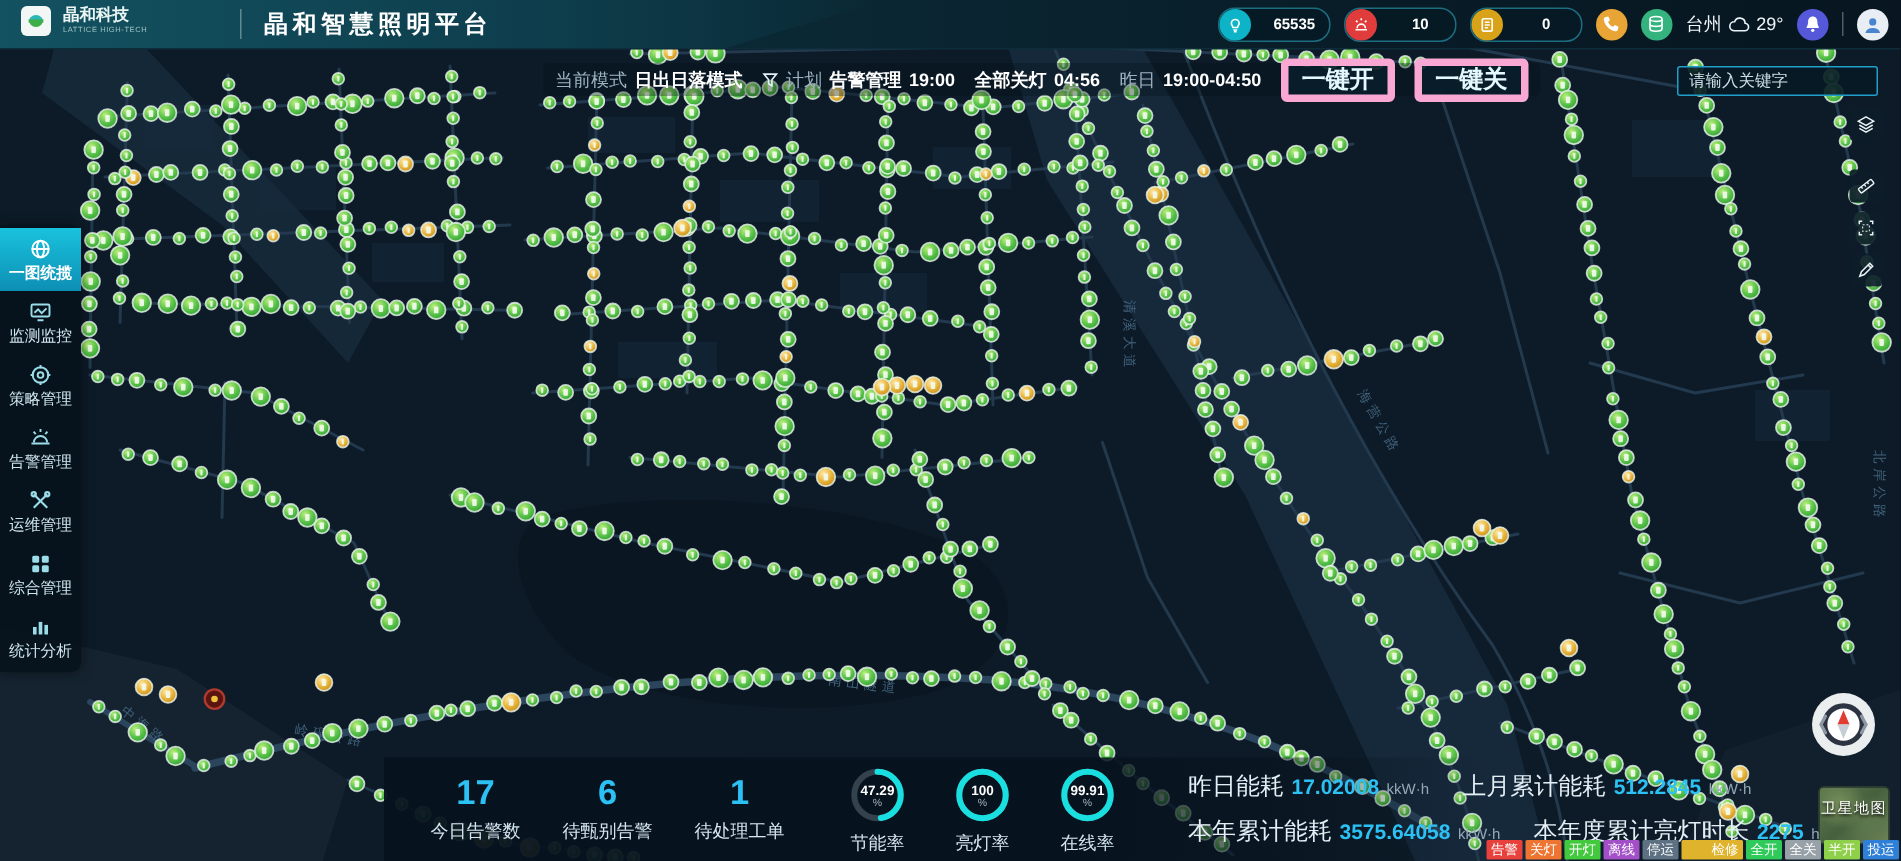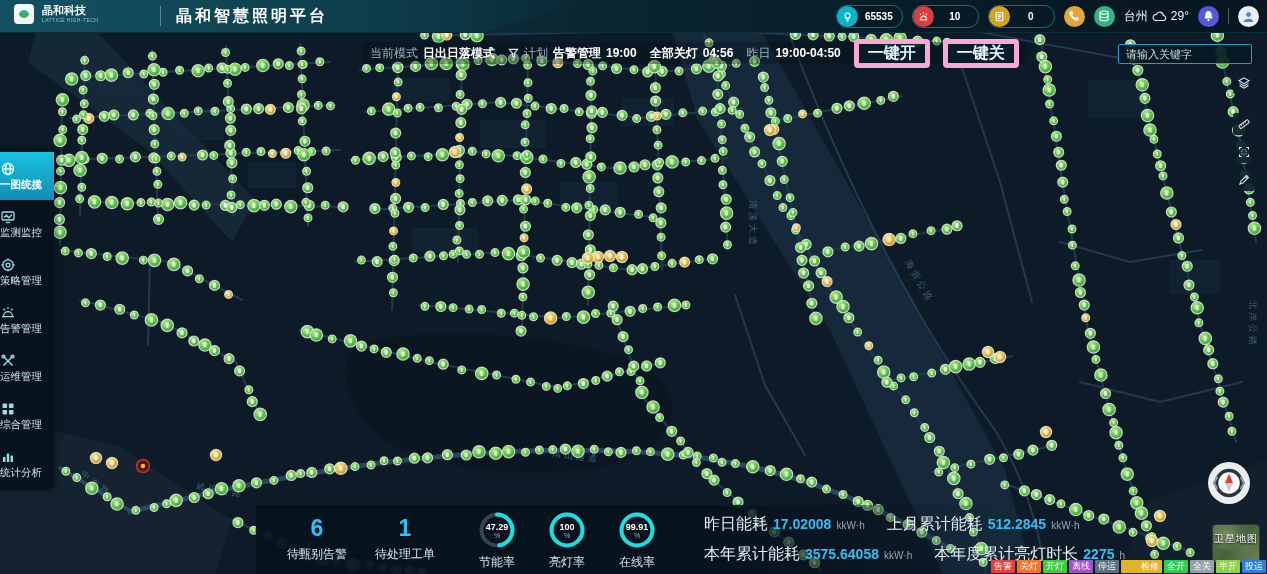--- a/index.html
+++ b/index.html
@@ -19,21 +19,21 @@
     clip-path:polygon(0 0,100% 0,82% 100%,0 100%);}
   .brand{position:absolute;left:14px;top:4px;display:flex;align-items:center;gap:8px;}
   .brand-logo{width:20px;height:20px;border-radius:4px;background:#f2f7f5;display:flex;align-items:center;justify-content:center;}
   .brand-text{display:flex;flex-direction:column;line-height:1;}
   .brand-company{font-size:11px;font-weight:bold;color:#eaf6f4;}
   .brand-sub{font-size:5px;color:#9fc3c0;letter-spacing:.4px;margin-top:2px;}
   .brand-divider{position:absolute;left:160px;top:6px;width:1px;height:20px;background:rgba(255,255,255,.35);}
   .app-title{position:absolute;left:176px;top:6px;font-size:16px;font-weight:bold;letter-spacing:3px;color:#ffffff;}
   .header-right{position:absolute;right:8px;top:5px;display:flex;align-items:center;gap:9px;height:22px;}
   .pill{display:flex;align-items:center;height:21px;border:1px solid #1d6а80;border:1px solid #1d6d80;border-radius:11px;
-        background:rgba(6,26,36,.85);padding-right:2px;cursor:pointer;}
+        background:rgba(6,26,36,.85);padding-right:2px;cursor:pointer;gap:8px;}
   .pill-icon{width:21px;height:21px;border-radius:50%;display:flex;align-items:center;justify-content:center;flex:0 0 21px;}
   .pill-val{min-width:30px;text-align:center;font-size:10px;font-weight:bold;color:#fff;padding:0 6px;}
   .round-btn{width:21px;height:21px;border-radius:50%;display:flex;align-items:center;justify-content:center;cursor:pointer;}
   .weather{display:flex;align-items:center;gap:4px;font-size:12px;color:#f2f8fa;}
   .hdr-divider{width:1px;height:16px;background:rgba(255,255,255,.3);}
   .avatar{width:21px;height:21px;border-radius:50%;background:#e8eef4;display:flex;align-items:center;justify-content:center;cursor:pointer;}
   
   .modebar{position:absolute;left:362px;top:42px;height:22px;z-index:10;display:flex;align-items:center;gap:13px;
     padding:0 8px;background:rgba(4,16,24,.35);border-radius:4px;}
   .mb-label{font-size:12px;color:#9db3c1;}
@@ -45,21 +45,21 @@
   .search-box{position:absolute;left:1118px;top:44px;z-index:10;}
   .search-box input{width:118px;height:14px;background:rgba(5,25,36,.9);border:1px solid #1f9fc9;border-radius:2px;
     color:#e6eef2;font-size:11px;padding:2px 7px;outline:none;font-family:inherit;}
   .search-box input::placeholder{color:#cfdde4;}
   .map-tools{position:absolute;left:1233px;top:72px;z-index:10;display:flex;flex-direction:column;gap:6px;}
   .tool-btn{width:22px;height:22px;border-radius:3px;background:rgba(12,29,41,.92);display:flex;align-items:center;justify-content:center;cursor:pointer;}
   .tool-btn.gap{margin-top:13px;}
   
   .sidebar{position:absolute;left:0;top:150px;width:54px;z-index:25;background:rgba(7,19,28,.94);
     border-radius:0 6px 6px 0;padding:2px 0;box-shadow:0 0 8px rgba(0,0,0,.5);}
-  .side-item{height:48px;display:flex;flex-direction:column;justify-content:center;gap:1px;cursor:pointer;}
+  .side-item{height:42px;display:flex;flex-direction:column;align-items:center;justify-content:center;gap:1px;cursor:pointer;}
   .side-item .lbl{font-size:10.5px;color:#cfe6ee;letter-spacing:0;}
   .side-item.active{background:linear-gradient(180deg,#19c2de,#0d8fb4);}
   .side-item.active .lbl{color:#fff;font-weight:bold;}
   
   .bottom-panel{position:absolute;left:256px;top:505px;width:740px;height:69px;z-index:10;display:flex;align-items:center;
     background:linear-gradient(90deg,rgba(6,18,29,.95) 0%,rgba(6,18,29,.93) 62%,rgba(6,18,29,0) 100%);}
   .counters{display:flex;gap:10px;padding-left:22px;}
   .counter{width:78px;text-align:center;}
   .counter .num{font-size:23px;font-weight:bold;color:#2cc1f4;line-height:1.1;}
   .counter .cap{font-size:12px;color:#d5e6f0;margin-top:4px;}
@@ -3311,20 +3311,24 @@
           <rect x="6.8" y="4.6" width="2.4" height="8.4"></rect>
           <rect x="10.6" y="6.6" width="2.4" height="6.4"></rect>
         </svg>
       <span class="lbl">统计分析</span>
     </div>
   </div>
 
   <div class="bottom-panel">
     <div class="counters">
       <div class="counter">
+        <div class="num">17</div>
+        <div class="cap">今日告警数</div>
+      </div>
+      <div class="counter">
         <div class="num">6</div>
         <div class="cap">待甄别告警</div>
       </div>
       <div class="counter">
         <div class="num">1</div>
         <div class="cap">待处理工单</div>
       </div>
     </div>
     <div class="vdiv"></div>
     <div class="gauges">

